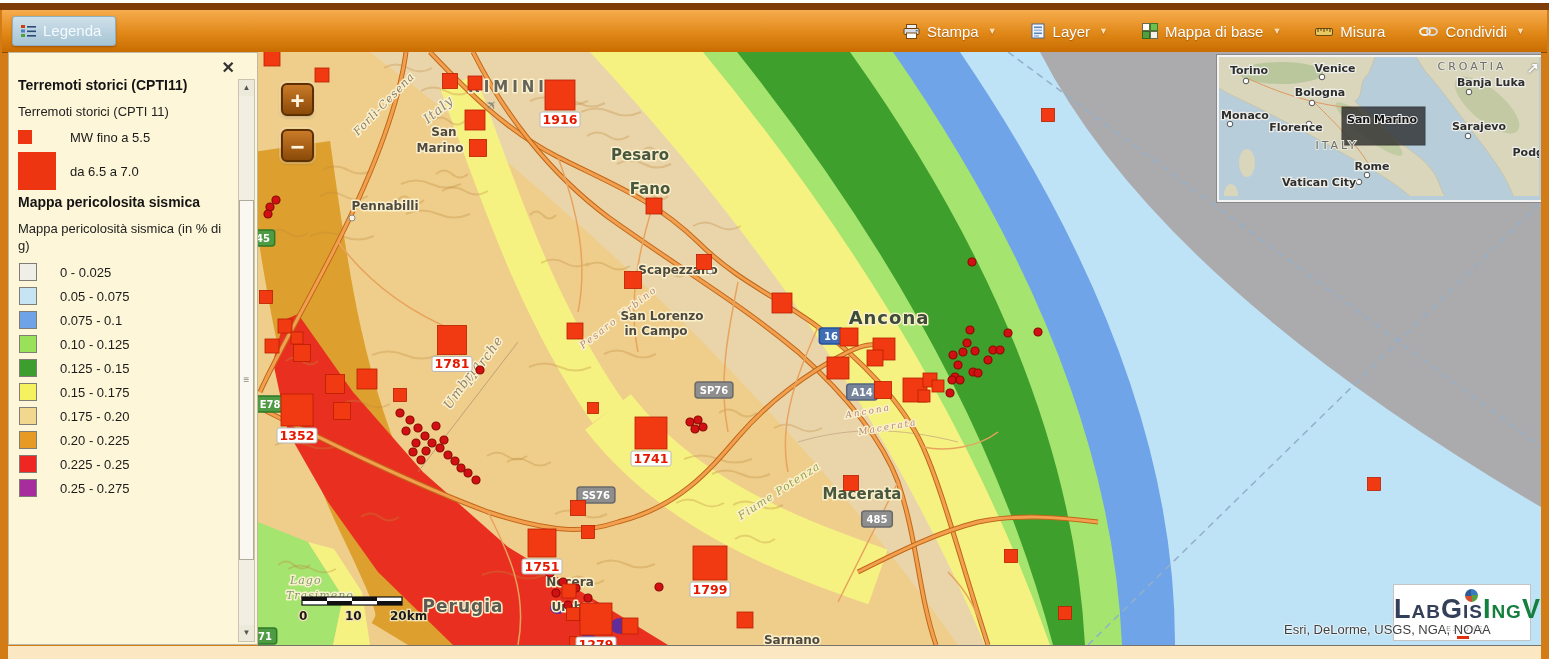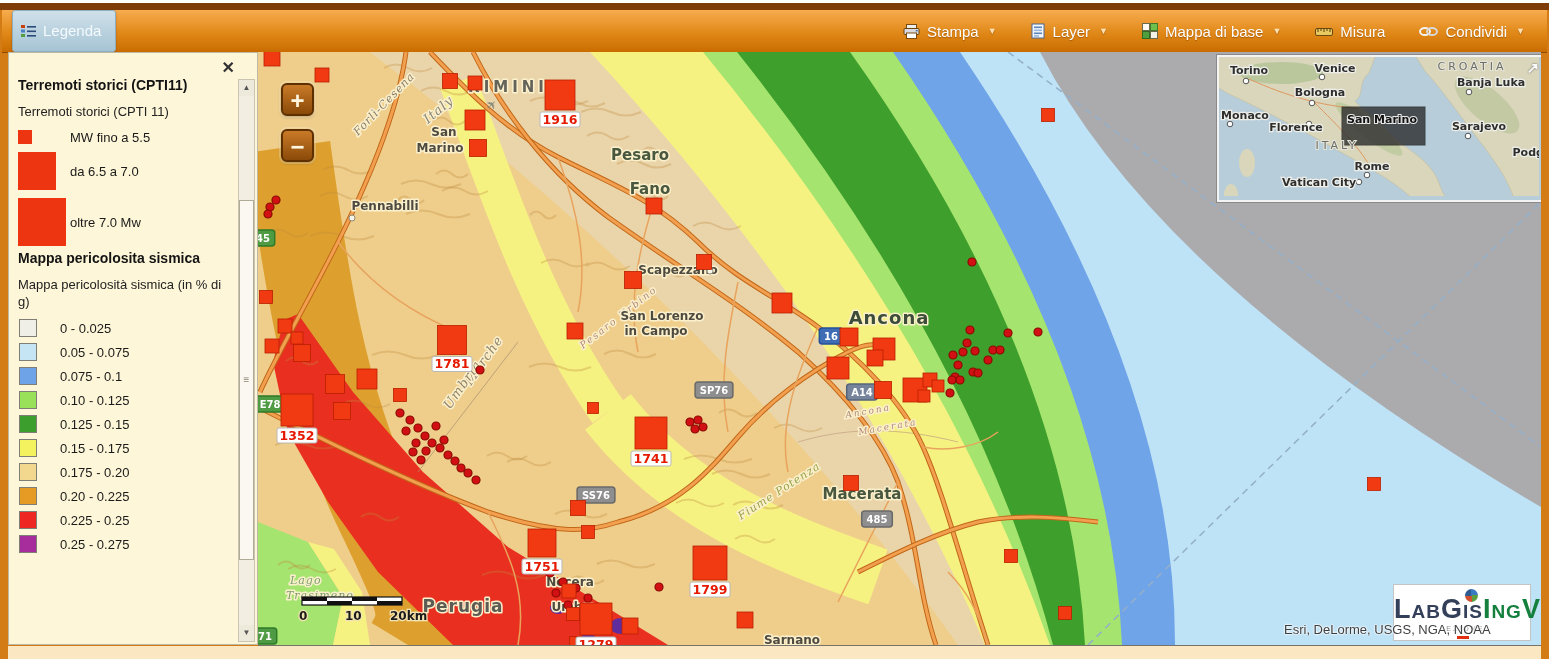--- a/index.html
+++ b/index.html
@@ -3,21 +3,21 @@
 <meta charset="utf-8">
 <style>
   html,body{margin:0;padding:0;background:#E8E0D0;}
   .page{position:relative;width:1549px;height:659px;background:#D37B15;overflow:hidden;
         font-family:"Liberation Sans",sans-serif;}
   .frame-top{position:absolute;top:0;left:0;right:0;height:10px;
         background:linear-gradient(#FFFFFF 0 3px,#7E3D08 3px 10px);}
   
   .toolbar{position:absolute;top:10px;left:2px;right:2px;height:42px;
         background:linear-gradient(#F7AC4E,#E08818 55%,#C96C00);
-        border-bottom:1px solid #8A4A00;display:flex;}
+        border-bottom:1px solid #8A4A00;display:flex;align-items:center;}
   .btn-legenda{display:flex;align-items:center;gap:7px;margin-left:10px;padding:5px 14px 6px 8px;
         background:linear-gradient(#CFE0EA,#A6C4D4);border:1px solid #8FAFC0;border-radius:3px;
         color:#F4FAFD;font-size:15px;cursor:pointer;box-shadow:0 1px 2px rgba(90,40,0,.4);}
   .toolbar-menu{margin-left:auto;display:flex;align-items:center;gap:34px;padding-right:22px;}
   .tb-item{display:flex;align-items:center;gap:7px;color:#FFFFFF;font-size:15px;cursor:pointer;
         text-shadow:0 1px 1px rgba(120,60,0,.55);}
   .caret{font-size:9px;color:#FFE0B0;margin-left:2px;}
   
   .legend-panel{position:absolute;left:8px;top:52px;width:250px;height:593px;background:#FDF6D8;
         border:1px solid #BDB9A4;box-sizing:border-box;overflow:hidden;z-index:5;}
@@ -502,26 +502,20 @@
               <span style="width: 14px; height: 14px; background: rgb(238, 53, 18);"></span>
             </span>
             <span class="lbl">MW fino a 5.5</span>
           </div>
           <div class="qrow" style="height: 46px;">
             <span class="qwrap">
               <span style="width: 38px; height: 38px; background: rgb(238, 53, 18);"></span>
             </span>
             <span class="lbl">da 6.5 a 7.0</span>
           </div>
-          <div class="qrow" style="height: 56px;">
-            <span class="qwrap">
-              <span style="width: 48px; height: 48px; background: rgb(238, 53, 18);"></span>
-            </span>
-            <span class="lbl">oltre 7.0 Mw</span>
-          </div>
         </div>
       <h3 class="hsec">Mappa pericolosita sismica</h3>
       <div class="sub">Mappa pericolosità sismica (in % di g)</div>
       <div id="hazard-items">
           <div class="hrow">
             <span class="sw" style="background: rgb(240, 239, 231);"></span>
             <span class="lbl">0 - 0.025</span>
           </div>
           <div class="hrow">
             <span class="sw" style="background: rgb(197, 229, 245);"></span>

